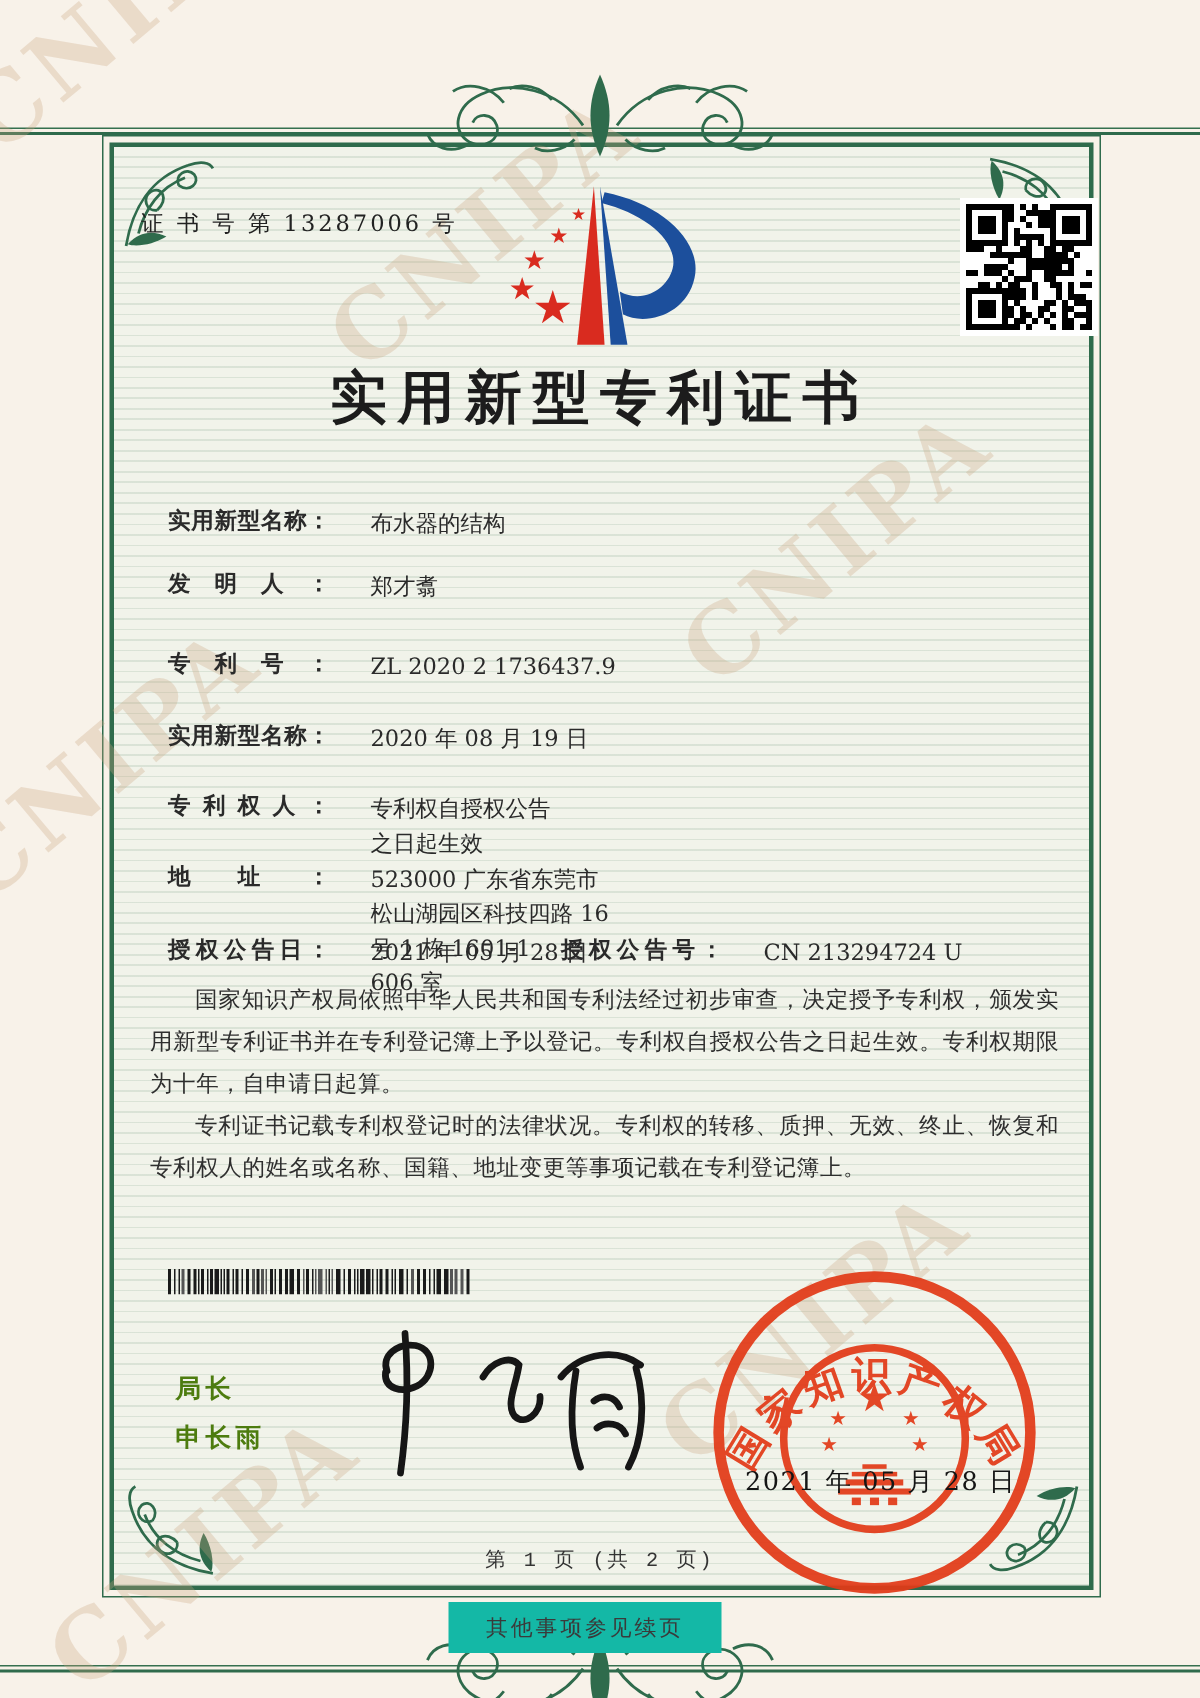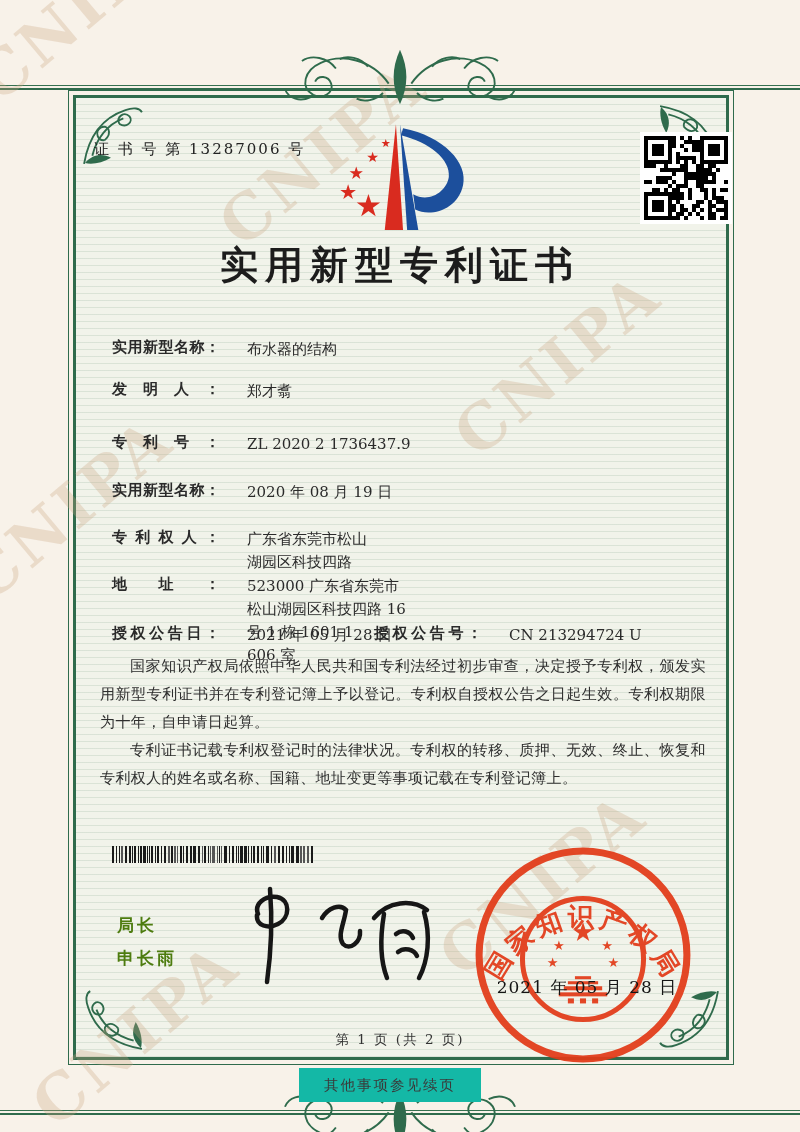--- a/index.html
+++ b/index.html
@@ -69,21 +69,21 @@
   
   .barcode{position:absolute;left:112px;top:846px;z-index:4;}
   .director{position:absolute;left:117px;z-index:4;
     font-family:"DejaVu Sans","Liberation Sans",sans-serif;
     font-size:17px;font-weight:600;color:#4d7c0f;letter-spacing:3px;}
   .signature{position:absolute;left:224px;top:884px;z-index:6;}
   .seal{position:absolute;left:470px;top:842px;width:226px;height:226px;z-index:6;opacity:0.93;}
   .seal-date{position:absolute;left:492px;top:976px;width:190px;text-align:center;z-index:7;
     font-size:17px;letter-spacing:1px;color:#151515;}
   .page-info{position:absolute;left:0;top:1031px;width:800px;text-align:center;z-index:4;
-    font-size:13.5px;letter-spacing:2px;color:#333;}
+    font-size:13.5px;letter-spacing:2px;color:#333;font-family:Liberation Mono, monospace;}
   .note-strip{position:absolute;left:299px;top:1068px;width:182px;height:34px;z-index:8;
     background:#14b8a6;display:flex;align-items:center;justify-content:center;
     font-size:14.5px;letter-spacing:2px;color:#3a3a3a;}
 </style>
 </head>
 <body>
 
 <svg width="0" height="0" style="position:absolute">
   <defs>
     <symbol id="flourish-sym" viewBox="0 0 60 60">
@@ -424,21 +424,21 @@
   <div class="frow" style="top:380px">
     <span class="flabel">发明人：</span><span class="fvalue">郑才翥</span>
   </div>
   <div class="frow" style="top:433px">
     <span class="flabel">专利号：</span><span class="fvalue">ZL 2020 2 1736437.9</span>
   </div>
   <div class="frow" style="top:481px">
     <span class="flabel">实用新型名称：</span><span class="fvalue">2020 年 08 月 19 日</span>
   </div>
   <div class="frow" style="top:528px">
-    <span class="flabel">专利权人：</span><span class="fvalue">广东省东莞市松山湖园区科技四路</span>
+    <span class="flabel">专利权人：</span><span class="fvalue">专利权自授权公告之日起生效</span>
   </div>
   <div class="frow" style="top:575px">
     <span class="flabel">地址：</span><span class="fvalue">523000 广东省东莞市松山湖园区科技四路 16 号 1 栋 1601-1
 606 室</span>
   </div>
   <div class="frow" style="top:624px">
     <span class="flabel">授权公告日：</span><span class="fvalue">2021 年 05 月 28 日</span>
     <span class="grant-no-pair">
       <span class="flabel">授权公告号：</span><span class="fvalue">CN 213294724 U</span>
     </span>

